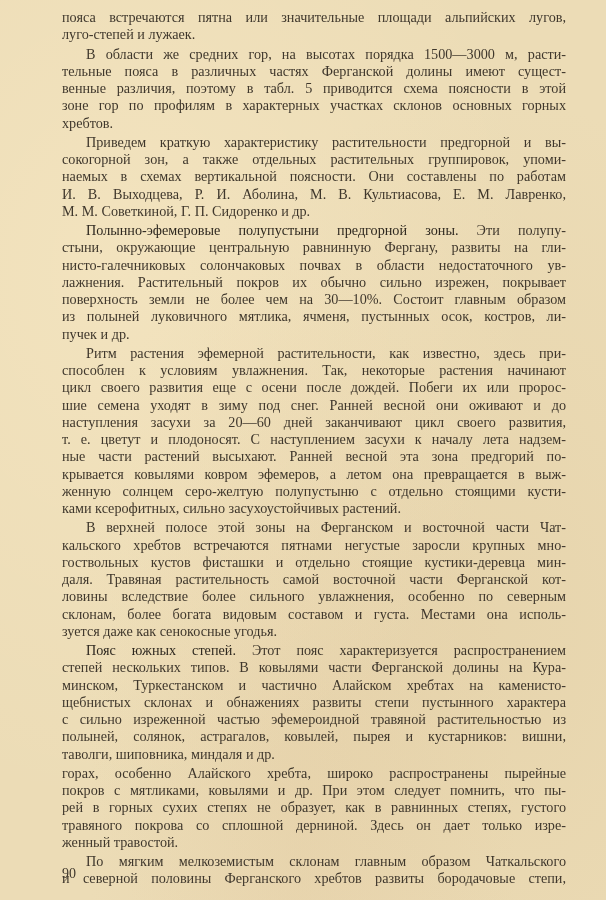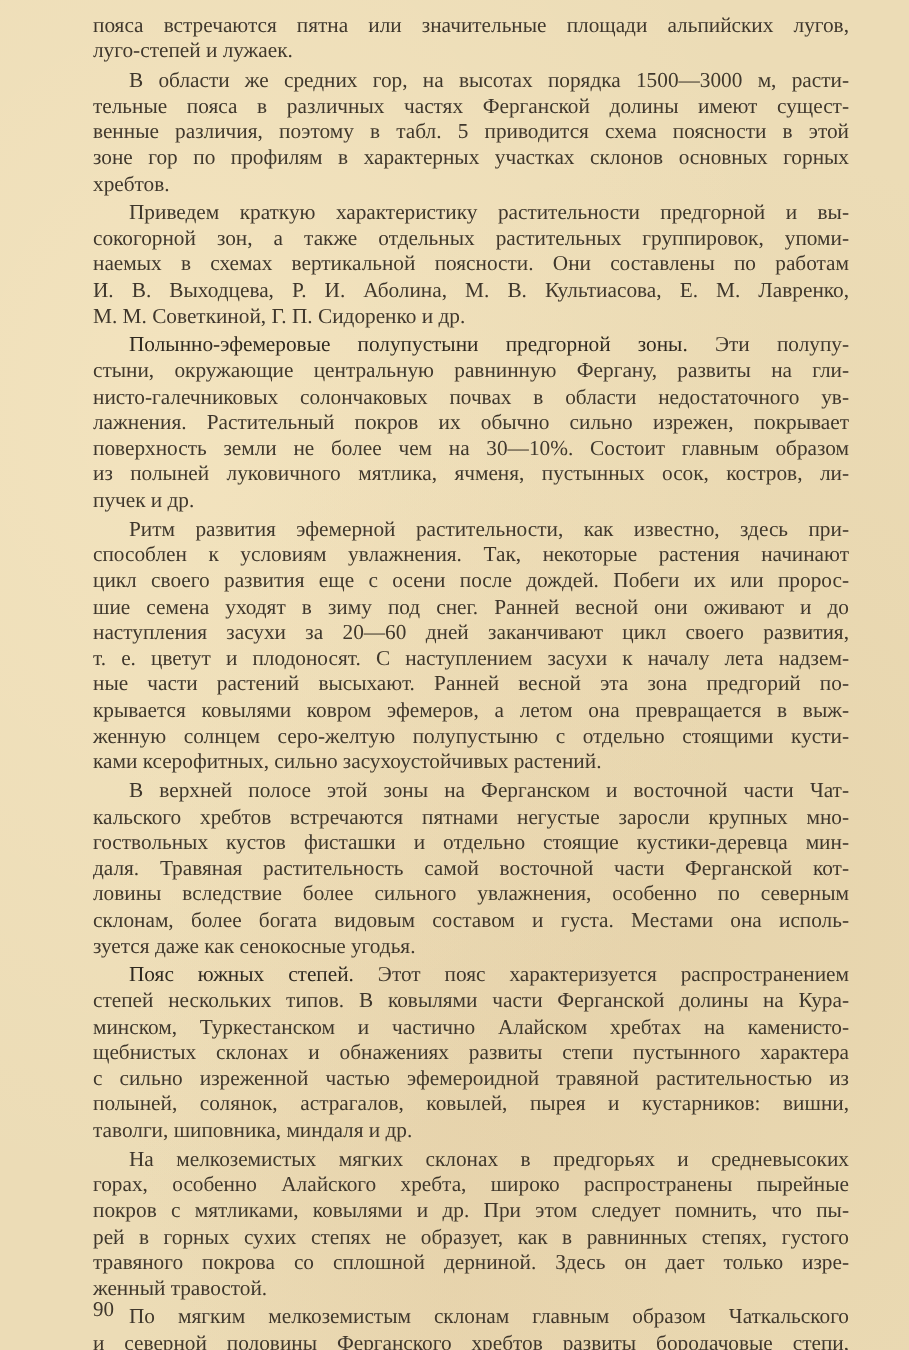--- a/index.html
+++ b/index.html
@@ -63,21 +63,21 @@
       <span class="line indent"><span class="bold">Полынно-эфемеровые полупустыни предгорной зоны.</span><span> Эти полупу-</span></span>
       <span class="line">стыни, окружающие центральную равнинную Фергану, развиты на гли-</span>
       <span class="line">нисто-галечниковых солончаковых почвах в области недостаточного ув-</span>
       <span class="line">лажнения. Растительный покров их обычно сильно изрежен, покрывает</span>
       <span class="line">поверхность земли не более чем на 30—10%. Состоит главным образом</span>
       <span class="line">из полыней луковичного мятлика, ячменя, пустынных осок, костров, ли-</span>
       <span class="line last">пучек и др.</span>
     </div>
     <div class="gap"></div>
     <div>
-      <span class="line indent">Ритм развития эфемерной растительности, как известно, здесь при-</span>
+      <span class="line indent">Ритм растения эфемерной растительности, как известно, здесь при-</span>
       <span class="line">способлен к условиям увлажнения. Так, некоторые растения начинают</span>
       <span class="line">цикл своего развития еще с осени после дождей. Побеги их или пророс-</span>
       <span class="line">шие семена уходят в зиму под снег. Ранней весной они оживают и до</span>
       <span class="line">наступления засухи за 20—60 дней заканчивают цикл своего развития,</span>
       <span class="line">т. е. цветут и плодоносят. С наступлением засухи к началу лета надзем-</span>
       <span class="line">ные части растений высыхают. Ранней весной эта зона предгорий по-</span>
       <span class="line">крывается ковылями ковром эфемеров, а летом она превращается в выж-</span>
       <span class="line">женную солнцем серо-желтую полупустыню с отдельно стоящими кусти-</span>
       <span class="line last">ками ксерофитных, сильно засухоустойчивых растений.</span>
     </div>
@@ -96,21 +96,20 @@
       <span class="line indent"><span class="bold">Пояс южных степей.</span><span> Этот пояс характеризуется распространением</span></span>
       <span class="line">степей нескольких типов. В ковылями части Ферганской долины на Кура-</span>
       <span class="line">минском, Туркестанском и частично Алайском хребтах на каменисто-</span>
       <span class="line">щебнистых склонах и обнажениях развиты степи пустынного характера</span>
       <span class="line">с сильно изреженной частью эфемероидной травяной растительностью из</span>
       <span class="line">полыней, солянок, астрагалов, ковылей, пырея и кустарников: вишни,</span>
       <span class="line last">таволги, шиповника, миндаля и др.</span>
     </div>
     <div class="gap"></div>
     <div>
-      <span class="line indent">На мелкоземистых мягких склонах в предгорьях и средневысоких</span>
       <span class="line">горах, особенно Алайского хребта, широко распространены пырейные</span>
       <span class="line">покров с мятликами, ковылями и др. При этом следует помнить, что пы-</span>
       <span class="line">рей в горных сухих степях не образует, как в равнинных степях, густого</span>
       <span class="line">травяного покрова со сплошной дерниной. Здесь он дает только изре-</span>
       <span class="line last">женный травостой.</span>
     </div>
     <div class="gap"></div>
     <div>
       <span class="line indent">По мягким мелкоземистым склонам главным образом Чаткальского</span>
       <span class="line">и северной половины Ферганского хребтов развиты бородачовые степи,</span>

